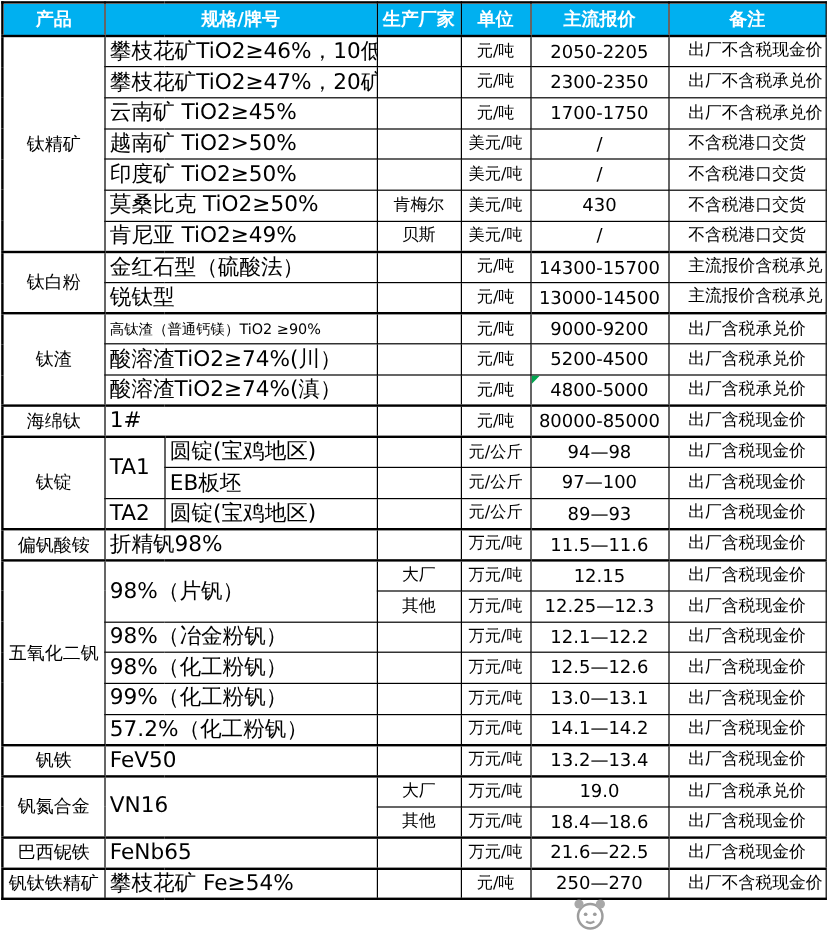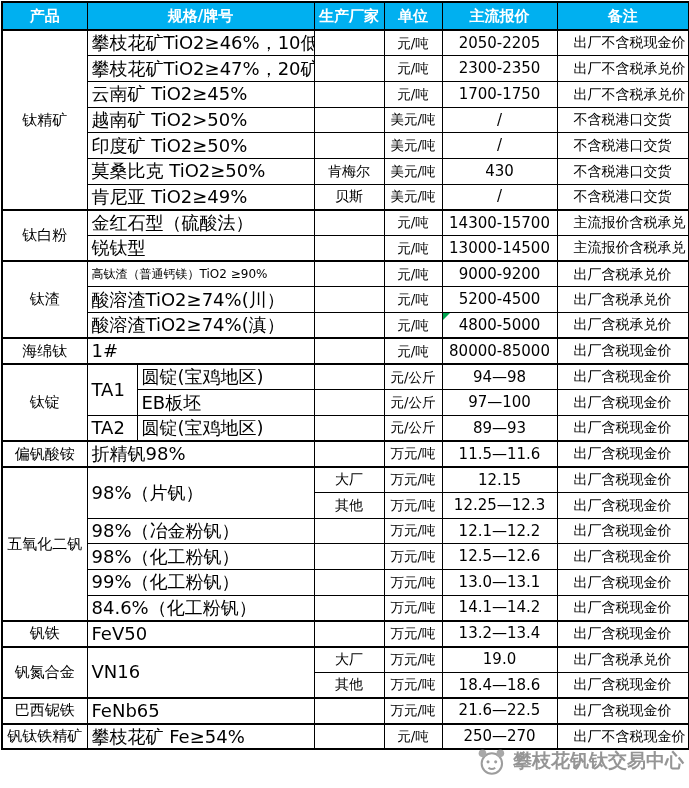--- a/index.html
+++ b/index.html
@@ -206,21 +206,21 @@
       <td class="note">出厂含税现金价</td>
     </tr>
     <tr>
       <td class="spec" colspan="2">99%（化工粉钒）</td>
       <td class="factory"></td>
       <td class="unit">万元/吨</td>
       <td class="price">13.0—13.1</td>
       <td class="note">出厂含税现金价</td>
     </tr>
     <tr>
-      <td class="spec" colspan="2">84.6%（化工粉钒）</td>
+      <td class="spec" colspan="2">57.2%（化工粉钒）</td>
       <td class="factory"></td>
       <td class="unit">万元/吨</td>
       <td class="price">14.1—14.2</td>
       <td class="note">出厂含税现金价</td>
     </tr>
     <tr class="sec">
       <td class="product">钒铁</td>
       <td class="spec" colspan="2">FeV50</td>
       <td class="factory"></td>
       <td class="unit">万元/吨</td>
@@ -264,14 +264,13 @@
   <svg width="34" height="34" viewBox="0 0 40 40">
     <g fill="none" stroke="#8d8d8d" stroke-width="2.4" opacity="0.85">
       <circle cx="21" cy="23" r="12"></circle>
       <circle cx="10" cy="11" r="4.5" fill="#9a9a9a" stroke="none"></circle>
       <circle cx="31" cy="11" r="4.5" fill="#9a9a9a" stroke="none"></circle>
       <circle cx="16.5" cy="21" r="1.8" fill="#8d8d8d" stroke="none"></circle>
       <circle cx="25.5" cy="21" r="1.8" fill="#8d8d8d" stroke="none"></circle>
       <path d="M17 28 q4 3 8 0"></path>
     </g>
   </svg>
-  <span class="wm-text">攀枝花钒钛交易中心</span>
 </div>
 
 </body></html>

